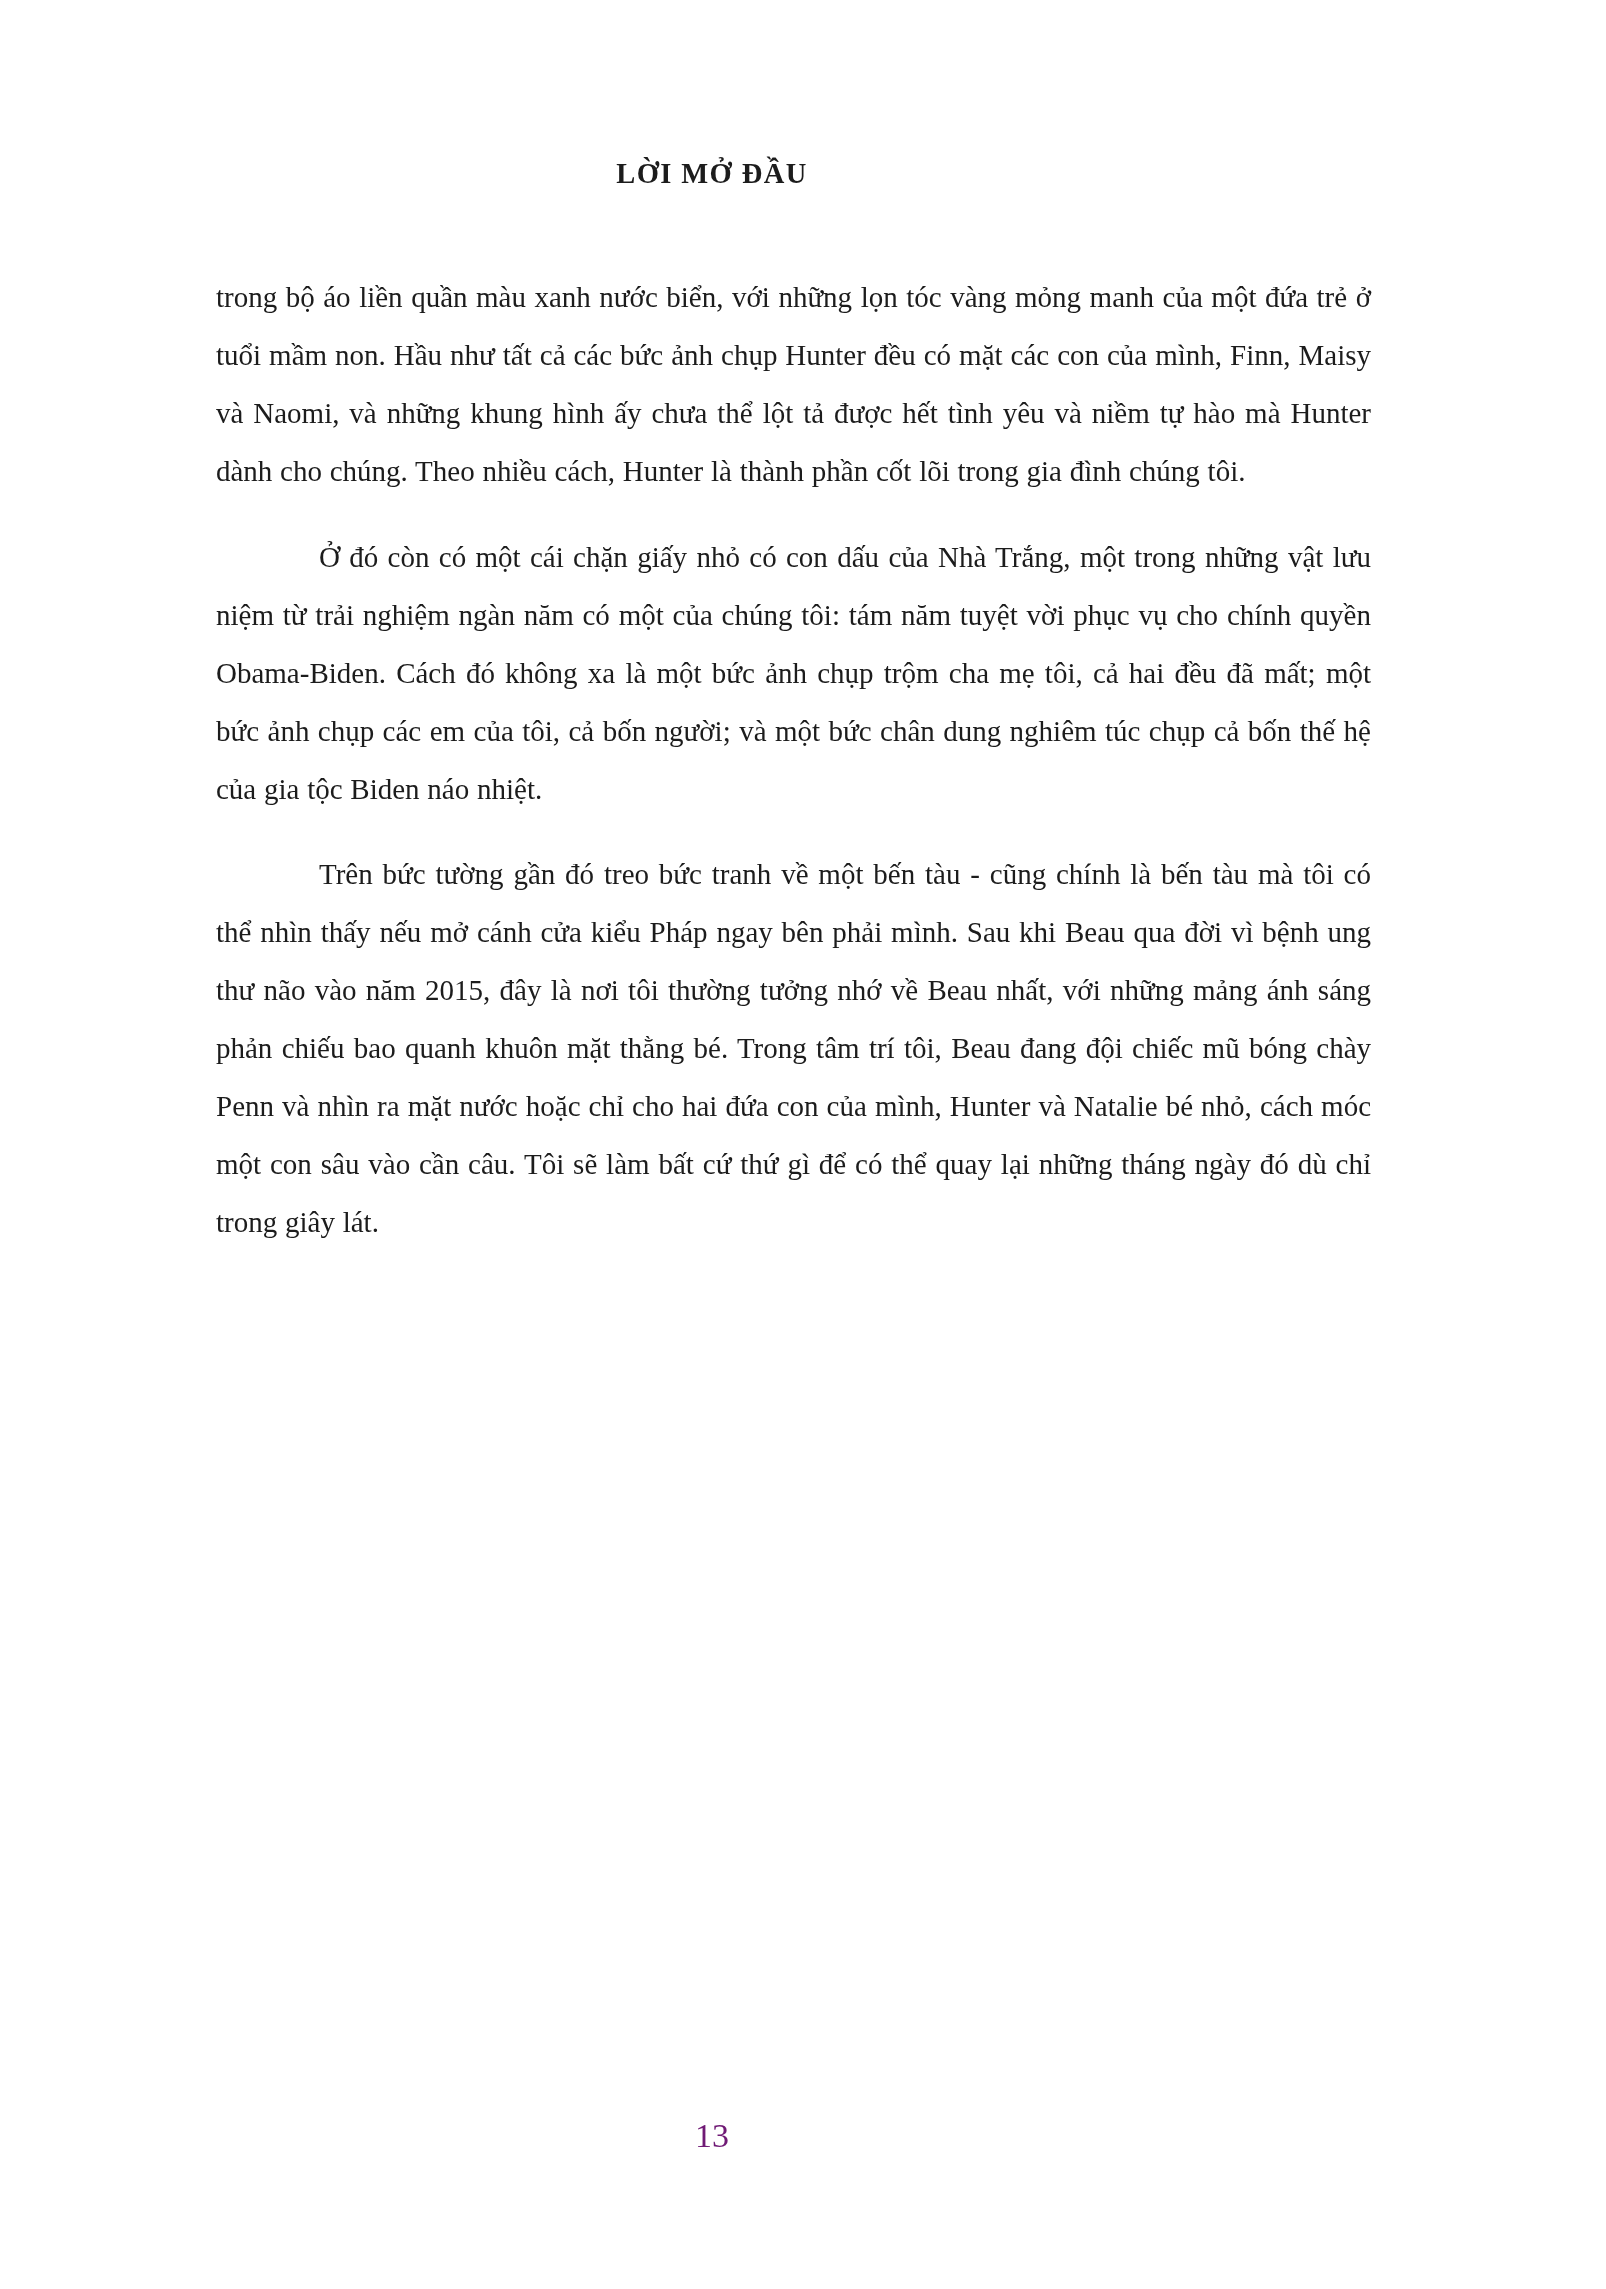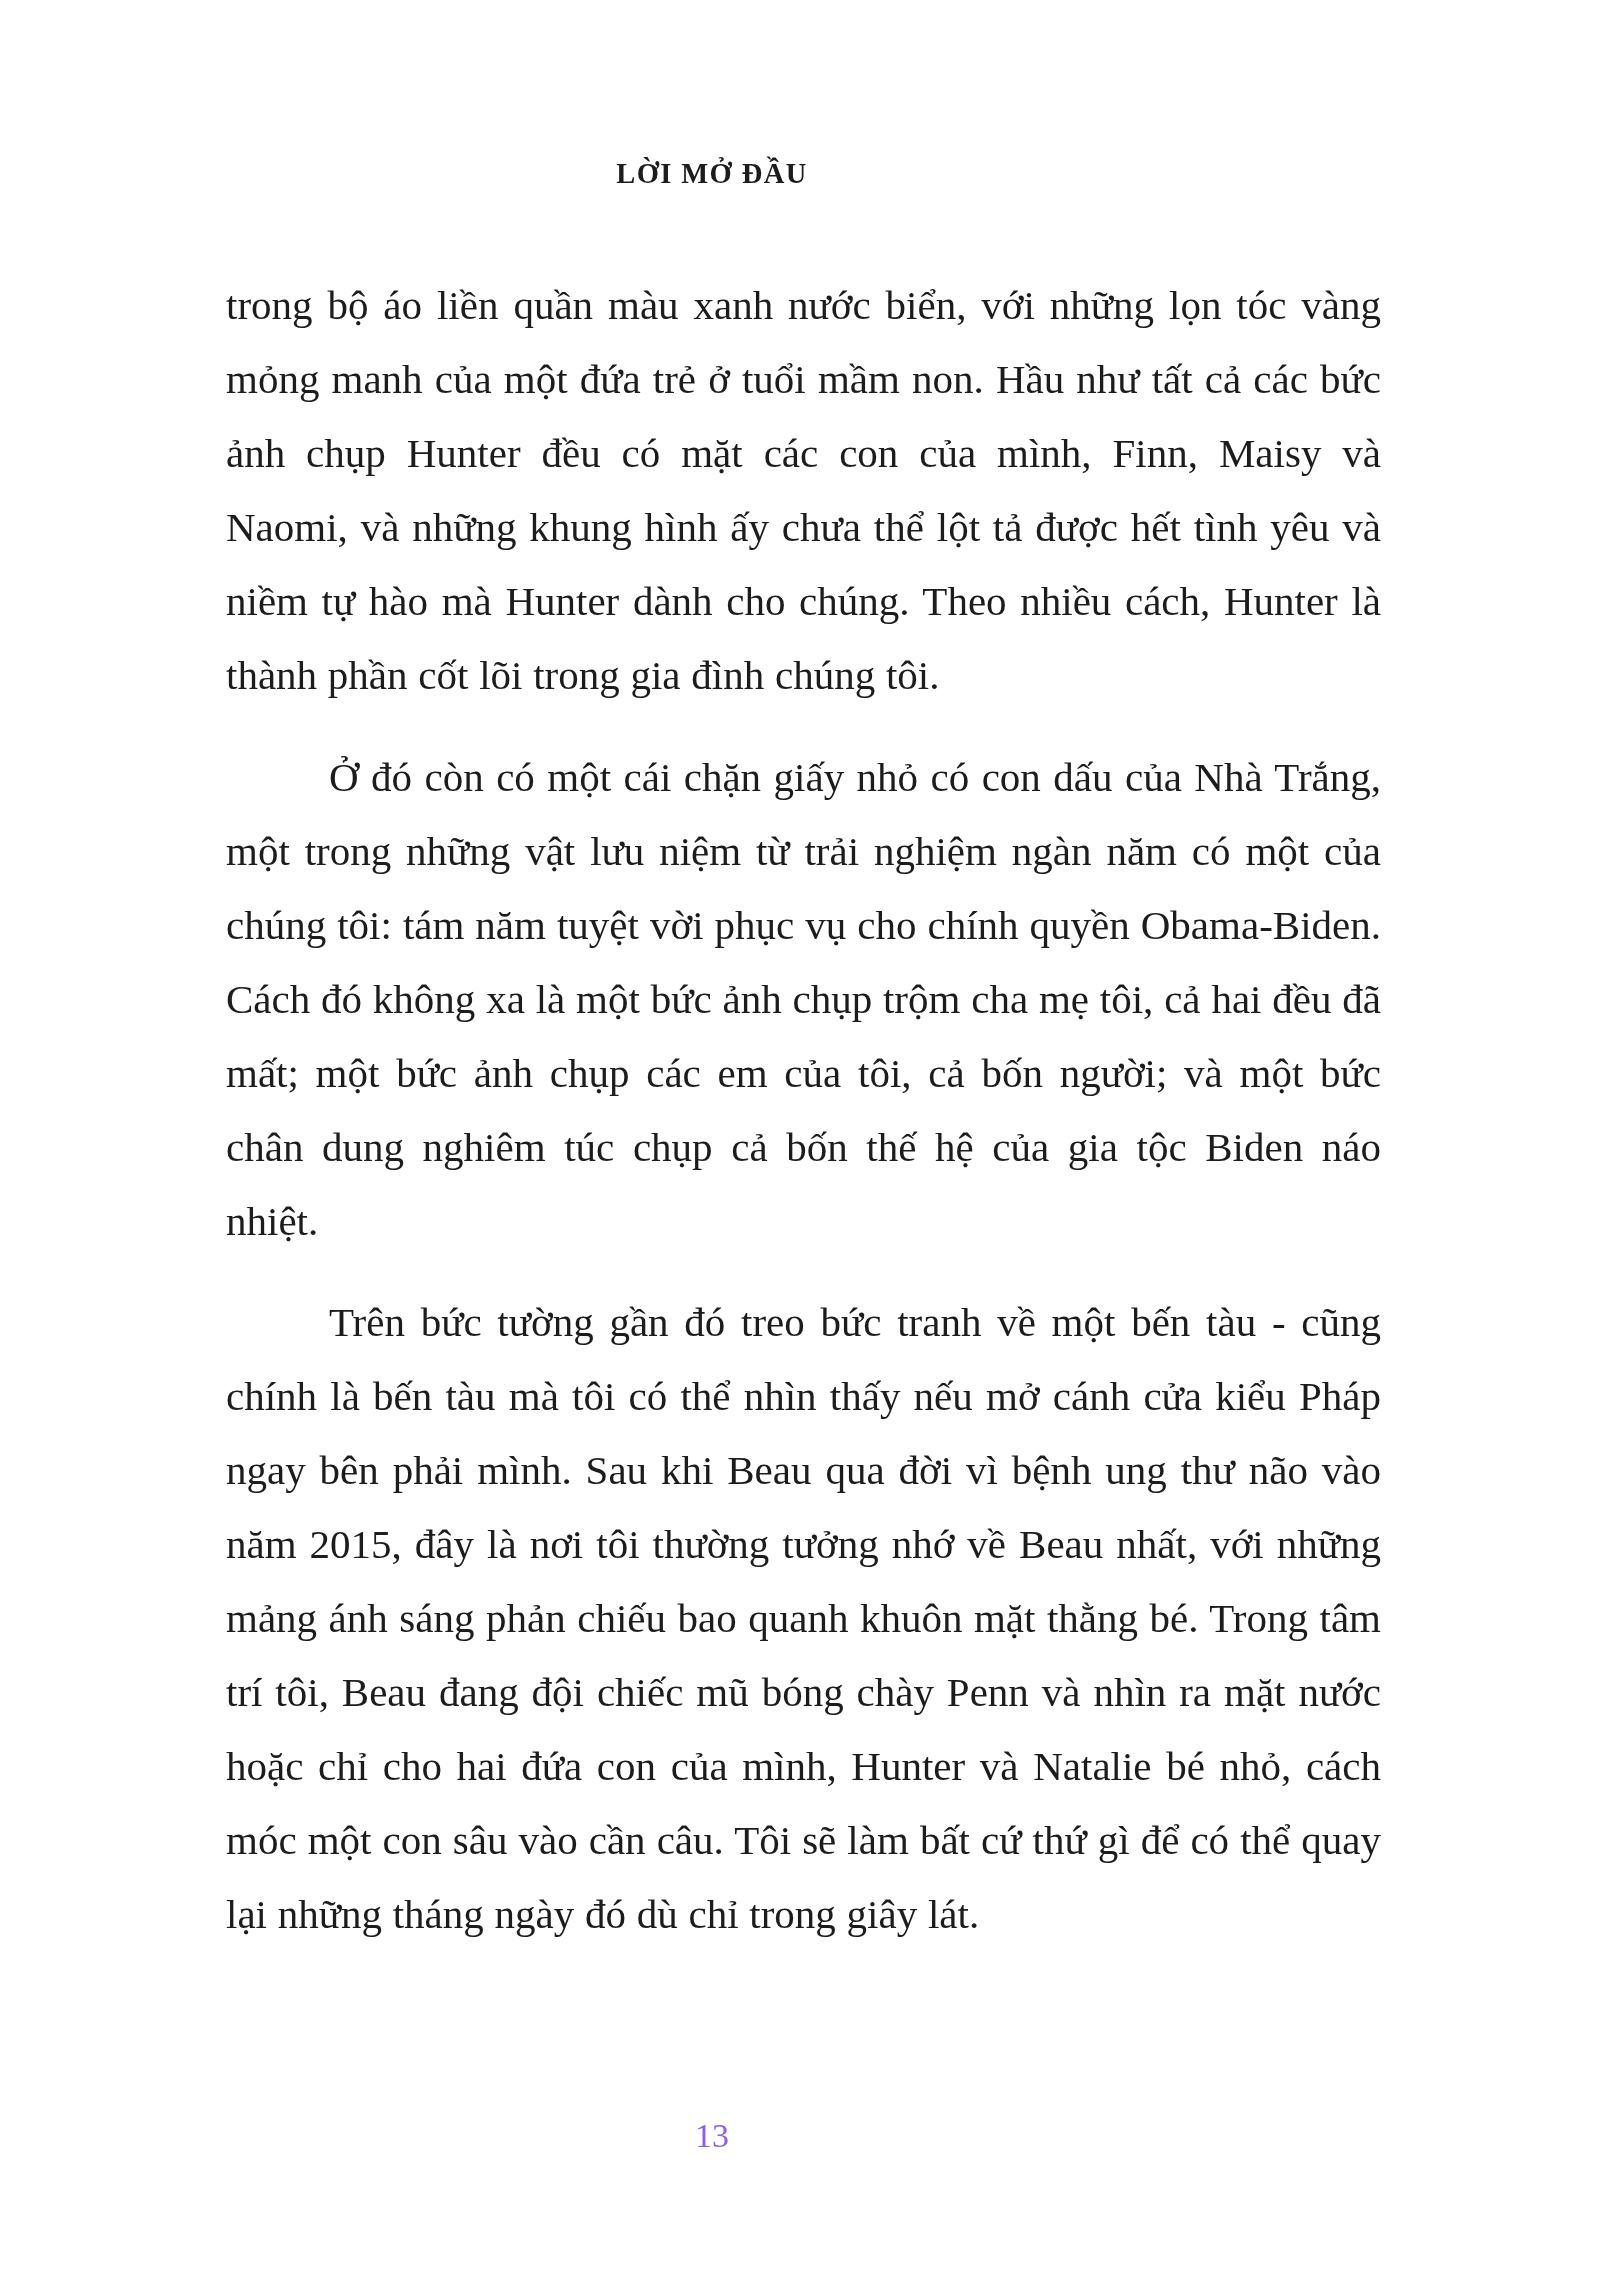--- a/index.html
+++ b/index.html
@@ -29,43 +29,43 @@
     width: 100%;
     text-align: center;
     font-weight: 700;
     font-size: 28.5px;
     letter-spacing: 1.4px;
     color: #1c1c1c;
   }
   .text-block {
     position: absolute;
     top: 268px;
-    left: 226px;
+    left: 216px;
     width: 1155px;
-    font-size: 41px;
-    line-height: 74px;
+    font-size: 29px;
+    line-height: 58px;
     text-align: justify;
     text-justify: inter-word;
     word-spacing: 0.5px;
   }
   .para {
     margin: 0 0 27.5px 0;
     text-indent: 103px;
   }
   .para.no-indent {
     text-indent: 0;
   }
   .page-number {
     position: absolute;
     top: 2117px;
     left: 0;
     width: 100%;
     text-align: center;
     font-size: 34px;
-    color: #8b5cf6;
+    color: #701a75;
   }
 </style>
 </head>
 <body>
 
 <div class="book-page">
 
   <div class="running-header">LỜI MỞ ĐẦU</div>
 
   <div class="text-block">

